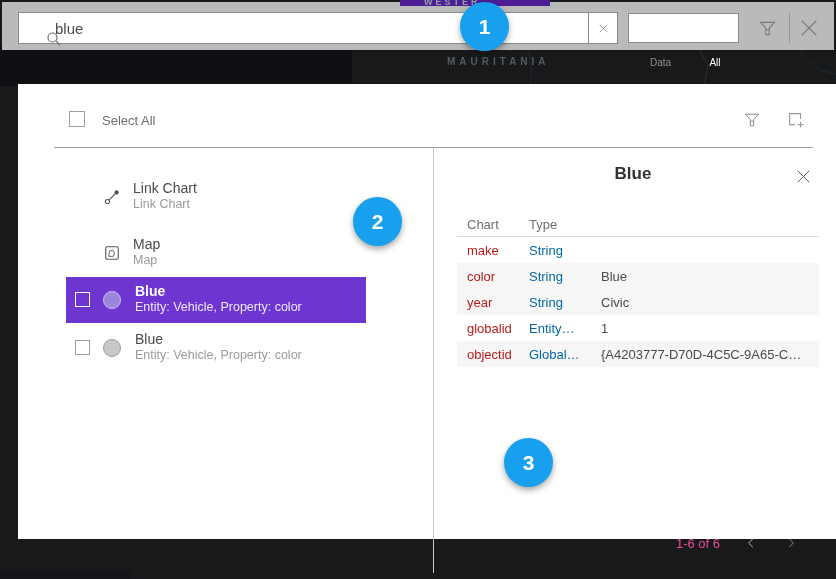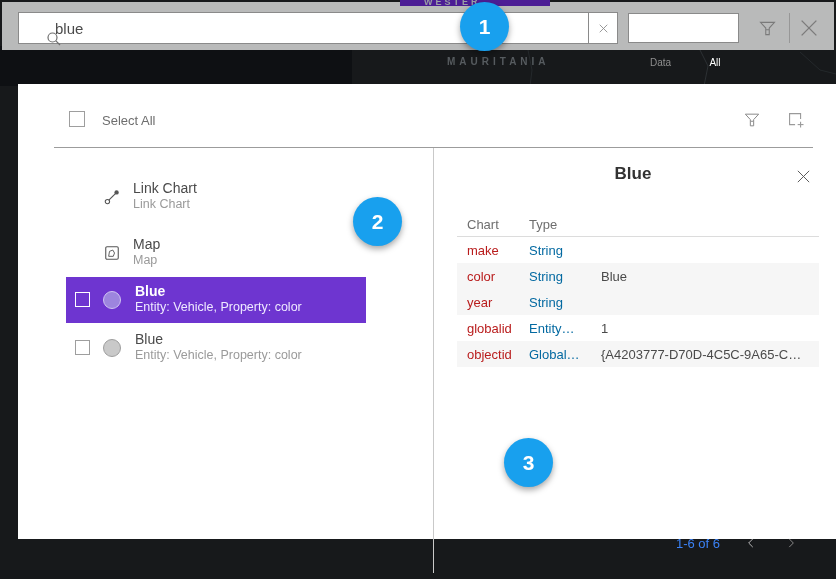--- a/index.html
+++ b/index.html
@@ -55,21 +55,21 @@
   .detail-title { position:absolute; left:413px; top:80px; width:404px; text-align:center; font-size:17px; font-weight:600; color:#323232; }
   .detail-close { position:absolute; left:773px; top:80px; width:24px; height:24px; display:flex; align-items:center; justify-content:center; cursor:pointer; }
   .attr-table { position:absolute; left:439px; top:129px; width:362px; font-size:13px; }
   .attr-head { display:flex; height:24px; align-items:center; color:#6e6e6e; border-bottom:1px solid #dcdcdc; }
   .attr-row { display:flex; height:26px; align-items:center; }
   .attr-row.alt { background:#f6f6f6; }
   .c-name { width:72px; padding-left:10px; color:#b91c1c; overflow:hidden; white-space:nowrap; }
   .c-type { width:72px; color:#0369a1; overflow:hidden; white-space:nowrap; }
   .c-value { flex:1; color:#4a4a4a; overflow:hidden; white-space:nowrap; }
   .attr-head .c-value, .attr-head .c-name, .attr-head .c-type { color:#6e6e6e; }
-  .pager-label { position:absolute; left:612px; top:452px; width:90px; text-align:right; font-size:13px; color:#3b82f6; }
+  .pager-label { position:absolute; left:612px; top:452px; width:90px; text-align:right; font-size:13px; color:#ec4899; }
   .pager-btn { position:absolute; top:448px; width:22px; height:22px; display:flex; align-items:center; justify-content:center; cursor:pointer; }
   .pager-prev { left:722px; }
   .pager-next { left:762px; }
   
   .annot { position:absolute; width:49px; height:49px; border-radius:50%; background:#18a0ee; color:#fff; font-size:21px; font-weight:bold; display:flex; align-items:center; justify-content:center; z-index:5; box-shadow:0 3px 6px rgba(0,0,0,0.35); }
   .annot-1 { left:460px; top:2px; }
   .annot-2 { left:353px; top:197px; }
   .annot-3 { left:504px; top:438px; }
 </style>
 </head>
@@ -200,20 +200,21 @@
       <div class="c-type">String</div>
     </div>
     <div class="attr-row alt">
       <div class="c-name">color</div>
       <div class="c-type">String</div>
       <div class="c-value">Blue</div>
     </div>
     <div class="attr-row alt">
       <div class="c-name">year</div>
       <div class="c-type">String</div>
+      <div class="c-value">Civic</div>
     </div>
     <div class="attr-row">
       <div class="c-name">globalid</div>
       <div class="c-type">Entity…</div>
       <div class="c-value">1</div>
     </div>
     <div class="attr-row alt">
       <div class="c-name">objectid</div>
       <div class="c-type">Global…</div>
       <div class="c-value">{A4203777-D70D-4C5C-9A65-C…</div>

